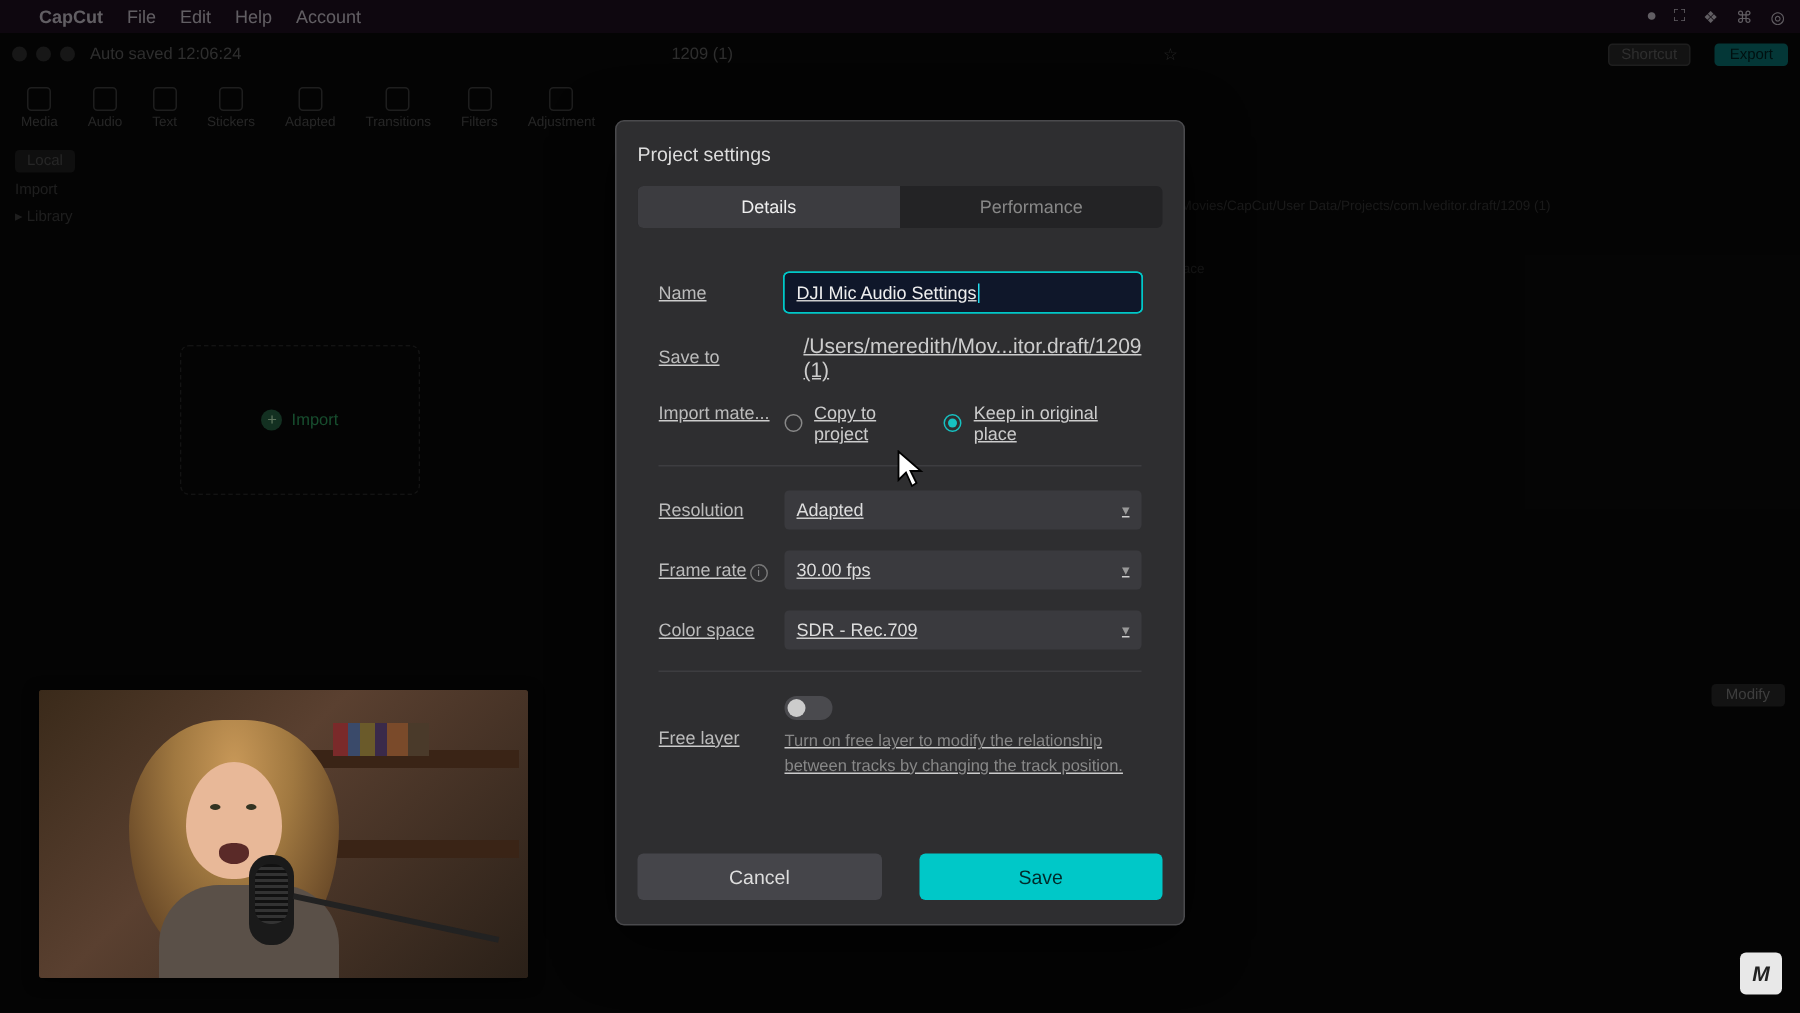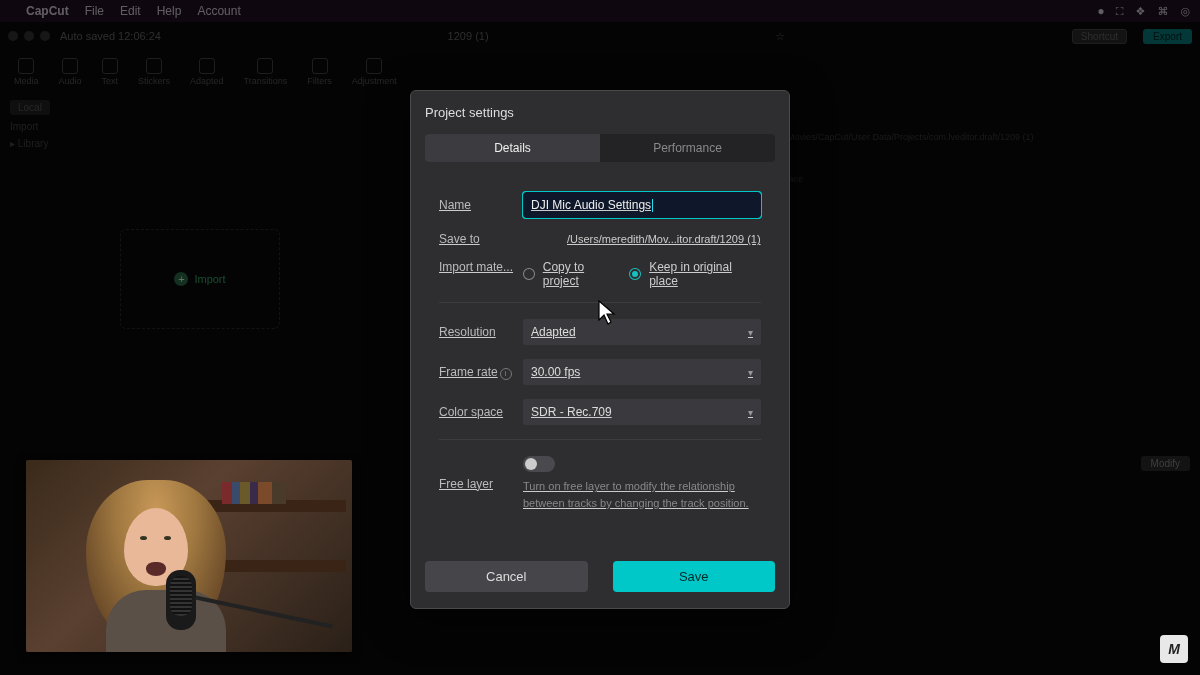--- a/index.html
+++ b/index.html
@@ -31,33 +31,33 @@
   .details-panel { width: 480px; padding: 6px 10px; color: #444; font-size: 10px; }
   .panel-title { font-size: 11px; color: #666; margin-bottom: 6px; }
   .import-box { margin: 80px auto; width: 160px; height: 100px; border: 1px dashed #2a2a2a; border-radius: 6px; display: flex; align-items: center; justify-content: center; font-size: 11px; color: #3a6; gap: 6px; }
   .import-box .plus { width: 14px; height: 14px; border-radius: 50%; background: #2a6a4a; display: inline-flex; align-items: center; justify-content: center; color: #cfc; font-size: 11px; }
   .detail-line { color: #3a3a3a; font-size: 9px; margin: 4px 0; }
 
   
   .overlay { position: absolute; inset: 0; background: rgba(0,0,0,0.55); }
 
   
-  .modal { position: absolute; left: 410px; top: 90px; width: 380px; background: #2e2e30; border: 1px solid #4a4a4d; border-radius: 6px; box-shadow: 0 10px 40px rgba(0,0,0,0.7); padding: 14px 14px 16px; }
+  .modal { position: absolute; left: 410px; top: 80px; width: 380px; background: #2e2e30; border: 1px solid #4a4a4d; border-radius: 6px; box-shadow: 0 10px 40px rgba(0,0,0,0.7); padding: 14px 14px 16px; }
   .modal-title { font-size: 13px; color: #ddd; margin-bottom: 14px; }
   .tab-bar { display: flex; background: #232325; border-radius: 4px; overflow: hidden; margin-bottom: 20px; }
   .tab { flex: 1; text-align: center; padding: 7px 0; font-size: 12px; color: #888; cursor: pointer; }
   .tab.active { background: #3c3c40; color: #eee; }
 
   .form { padding: 10px 14px 6px; }
   .row { display: flex; align-items: center; margin-bottom: 14px; font-size: 12px; text-decoration: underline; }
   .row .label { width: 84px; color: #bbb; white-space: nowrap; overflow: hidden; text-overflow: ellipsis; }
   .row .value { flex: 1; color: #ccc; }
   .text-input { flex: 1; background: #0f172a; border: none; padding: 6px 8px; color: #eee; font-size: 12px; border-radius: 3px; }
   .text-input.focused { outline: 1px solid #00c8c8; box-shadow: 0 0 0 1px #00c8c8; position: relative; }
-  .path-text { font-size: 11px; color: #ccc; margin-left: 44px; }
+  .path-text { font-size: 14px; color: #ccc; margin-left: 44px; }
   .radio-group { display: flex; flex-direction: row; gap: 8px; }
   .radio-opt { display: flex; align-items: center; gap: 8px; color: #ccc; cursor: pointer; }
   .radio { width: 12px; height: 12px; border: 1.5px solid #888; border-radius: 50%; display: inline-flex; align-items: center; justify-content: center; }
   .radio.checked { border-color: #17c1c1; }
   .radio.checked::after { content: ""; width: 6px; height: 6px; background: #17c1c1; border-radius: 50%; }
   .sep { height: 1px; background: #3d3d40; margin: 10px 0 16px; }
   .select { flex: 1; background: #3a3a3e; border-radius: 3px; padding: 6px 8px; display: flex; align-items: center; justify-content: space-between; color: #ddd; font-size: 12px; cursor: pointer; }
   .chev { color: #999; font-size: 10px; }
   .info-ic { width: 12px; height: 12px; border: 1px solid #777; border-radius: 50%; display: inline-flex; align-items: center; justify-content: center; font-size: 8px; color: #888; margin-left: 2px; }
   .toggle { width: 32px; height: 16px; background: #4a4a4e; border-radius: 8px; position: relative; cursor: pointer; }

